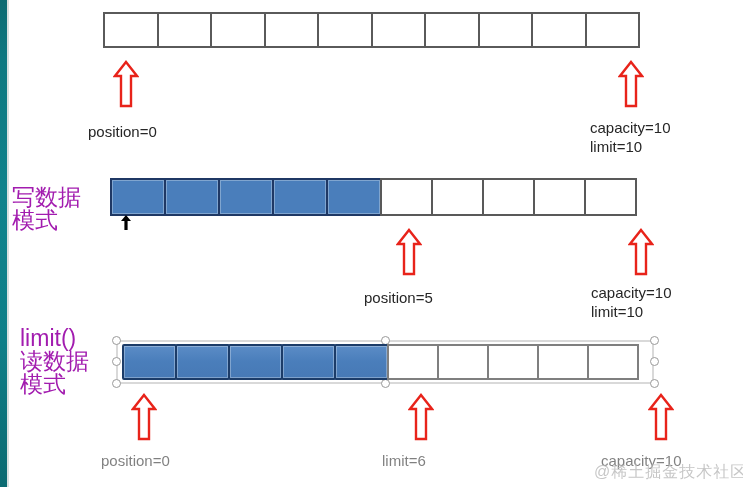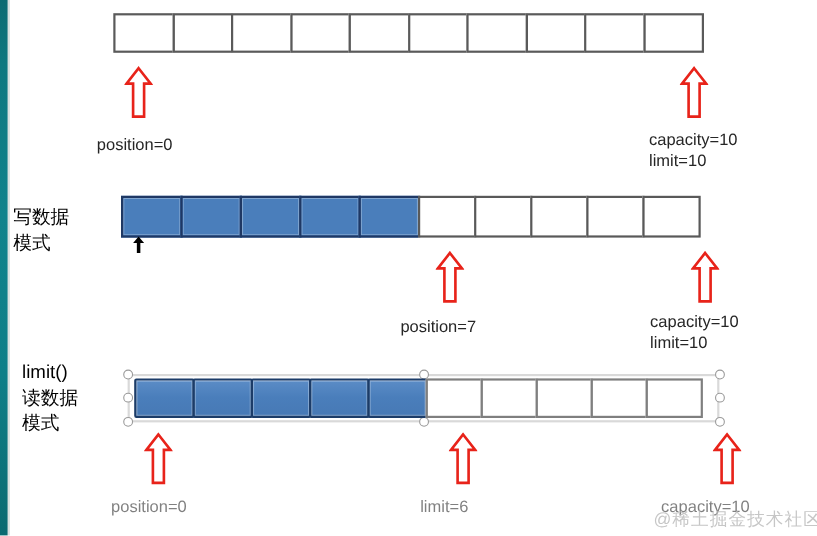--- a/index.html
+++ b/index.html
@@ -107,23 +107,23 @@
   
   .label {
     position: absolute;
     color: #262626;
     font-size: 15px;
     line-height: 19px;
     white-space: pre;
     font-family: "Liberation Sans", "DejaVu Sans", sans-serif;
   }
   .label.cn {
-    font-size: 17px;
+    font-size: 23px;
     line-height: 23px;
-    color: #000000;
+    color: #a21caf;
   }
   .label.faded {
     opacity: .58;
   }
   .watermark {
     position: absolute;
     color: #bdbdbd;
     font-size: 16px;
     letter-spacing: 1px;
     white-space: pre;
@@ -192,21 +192,21 @@
     <svg width="26" height="48" viewBox="0 0 26 48" aria-hidden="true">
       <polygon points="13,2 24,16 18,16 18,46 8,46 8,16 2,16" fill="#ffffff" stroke="#e8231a" stroke-width="2.4" stroke-linejoin="miter"></polygon>
     </svg>
   </div>
   <div class="uparrow" style="left:628px; top:228px;">
     <svg width="26" height="48" viewBox="0 0 26 48" aria-hidden="true">
       <polygon points="13,2 24,16 18,16 18,46 8,46 8,16 2,16" fill="#ffffff" stroke="#e8231a" stroke-width="2.4" stroke-linejoin="miter"></polygon>
     </svg>
   </div>
 
-  <div class="label" style="left:364px; top:288px;">position=7</div>
+  <div class="label" style="left:364px; top:288px;">position=5</div>
   <div class="label" style="left:591px; top:283px;">capacity=10
 limit=10</div>
 
   <div class="label cn" style="left:20px; top:327px;">limit()
 读数据
 模式</div>
 
   <div class="sel-frame" style="left:116px; top:340px; width:538px; height:44px;"></div>
   <div class="handle" style="left:112px; top:336px;"></div>
   <div class="handle" style="left:381px; top:336px;"></div>

